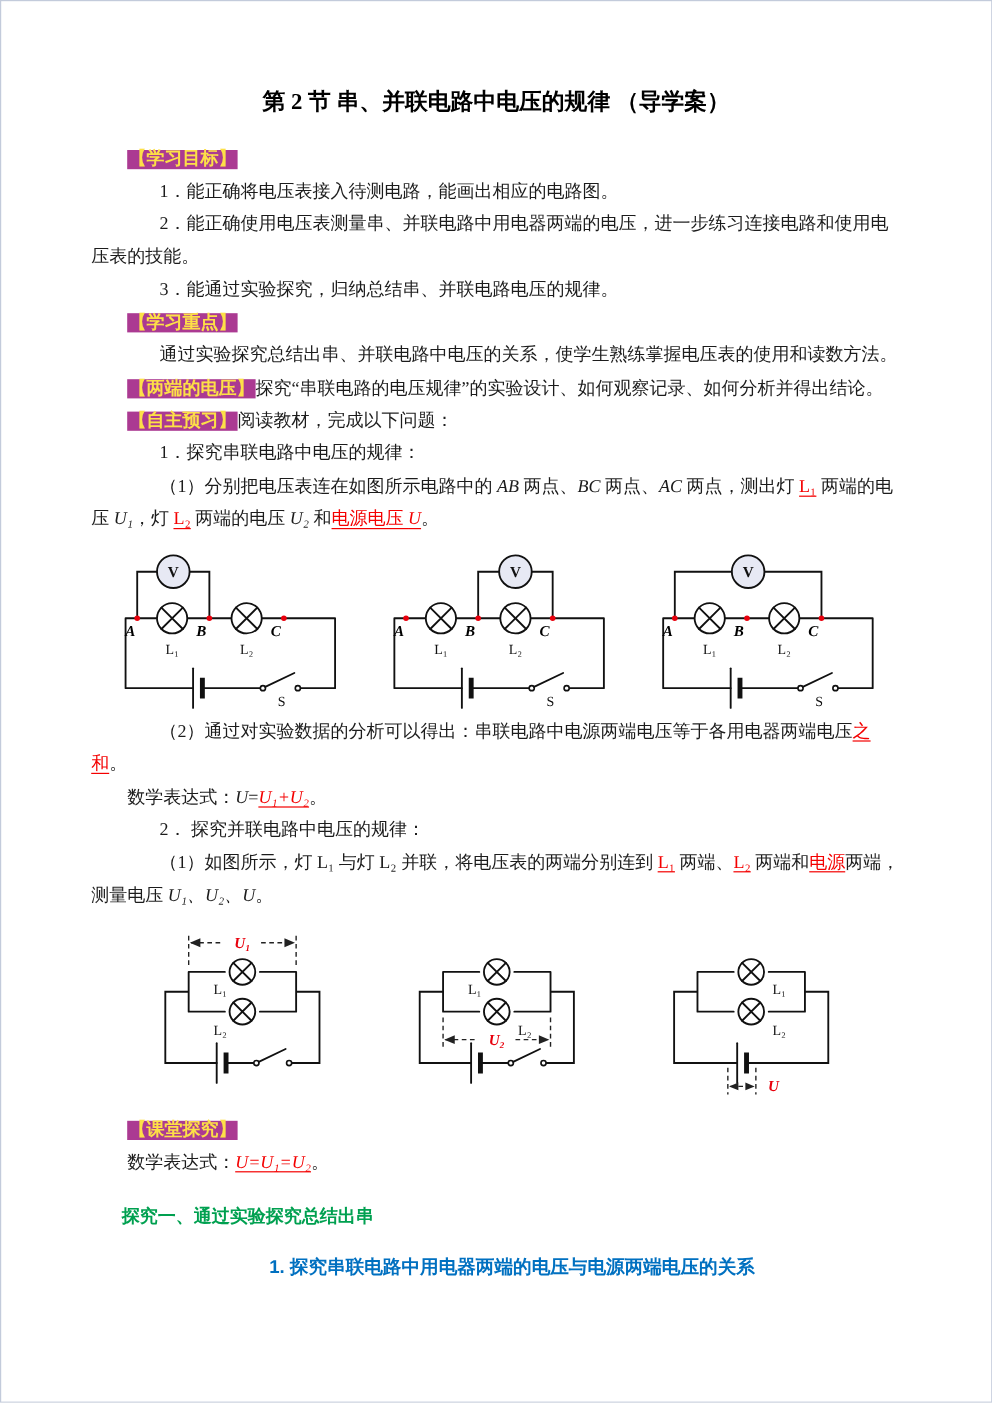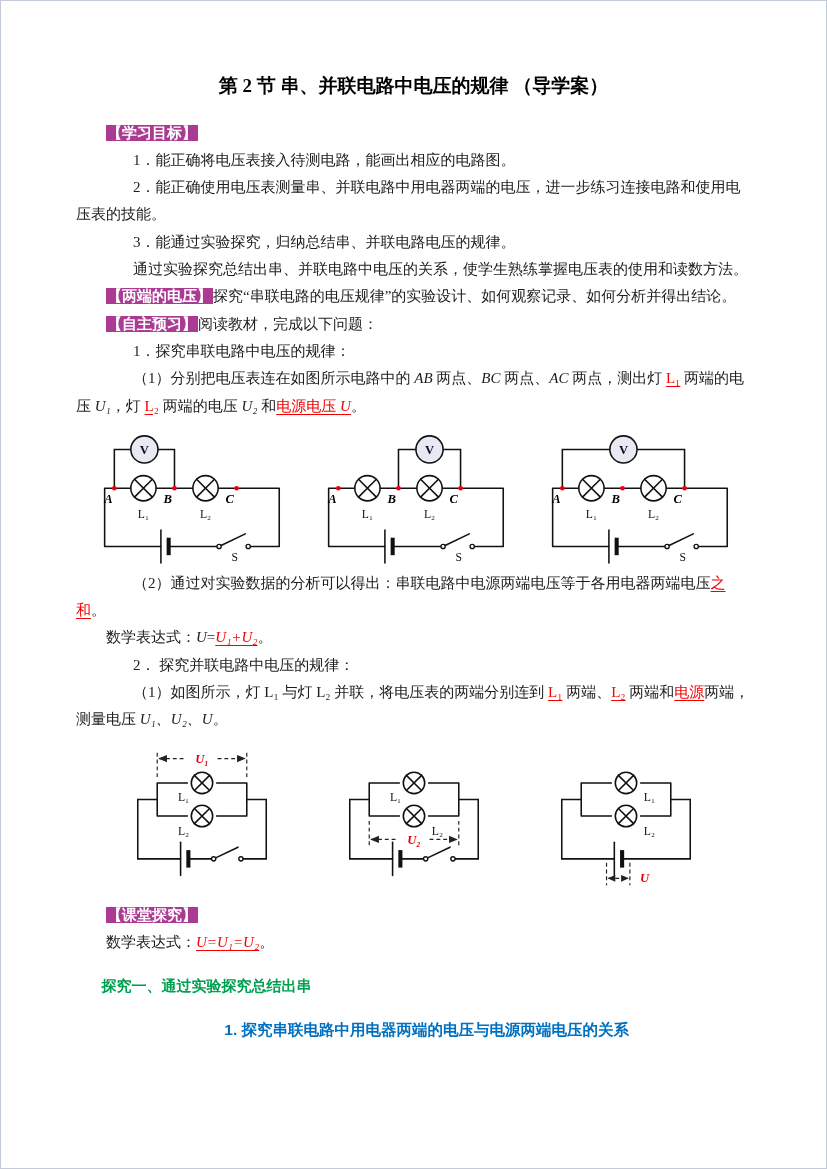--- a/index.html
+++ b/index.html
@@ -11,21 +11,21 @@
     font-size:15px;color:#1c1c1c;line-height:1.82;
   }
   .title{
     text-align:center;font-weight:bold;font-size:19px;margin:14px 0 16px 0;
     color:#000;
   }
   p{margin:0;}
   .ind1{text-indent:2em;}
   .ind2{text-indent:3.8em;}
   .hl{
-    background:#ab3a92;color:#ffffff;font-weight:bold;
+    background:#ab3a92;color:#fde047;font-weight:bold;
     padding:0 1px;
   }
   .var{font-style:italic;}
   .red{color:#f40000;}
   .u{text-decoration:underline;text-underline-offset:3px;}
   .h-green{
     color:#00a050;font-weight:bold;margin-top:16px;text-indent:1.7em;
     font-family:"Liberation Sans","DejaVu Sans",sans-serif;font-size:15px;
   }
   .h-blue{
@@ -55,20 +55,21 @@
 
 <div class="page">
 
   <div class="title">第 2 节 串、并联电路中电压的规律 （导学案）</div>
 
   <p class="ind1"><span class="hl">【学习目标】</span></p>
   <p class="ind2">1．能正确将电压表接入待测电路，能画出相应的电路图。</p>
   <p class="ind2">2．能正确使用电压表测量串、并联电路中用电器两端的电压，进一步练习连接电路和使用电压表的技能。</p>
   <p class="ind2">3．能通过实验探究，归纳总结串、并联电路电压的规律。</p>
 
+  <p class="ind1"><span class="hl">【学习重点】</span></p>
   <p class="ind2">通过实验探究总结出串、并联电路中电压的关系，使学生熟练掌握电压表的使用和读数方法。</p>
 
   <p class="ind1"><span class="hl">【两端的电压】</span><span>探究“串联电路的电压规律”的实验设计、如何观察记录、如何分析并得出结论。</span></p>
 
   <p class="ind1"><span class="hl">【自主预习】</span><span>阅读教材，完成以下问题：</span></p>
 
   <p class="ind2">1．探究串联电路中电压的规律：</p>
 
   <p class="ind2"><span>（1）分别把电压表连在如图所示电路中的 </span><span class="var">AB</span><span> 两点、</span><span class="var">BC</span><span> 两点、</span><span class="var">AC</span><span> 两点，测出灯 </span><span class="red u">L₁</span><span> 两端的电压 </span><span class="var">U₁</span><span>，灯 </span><span class="red u">L₂</span><span> 两端的电压 </span><span class="var">U₂</span><span> 和</span><span class="red u">电源电压 </span><span class="red u var">U</span><span>。</span></p>
 

